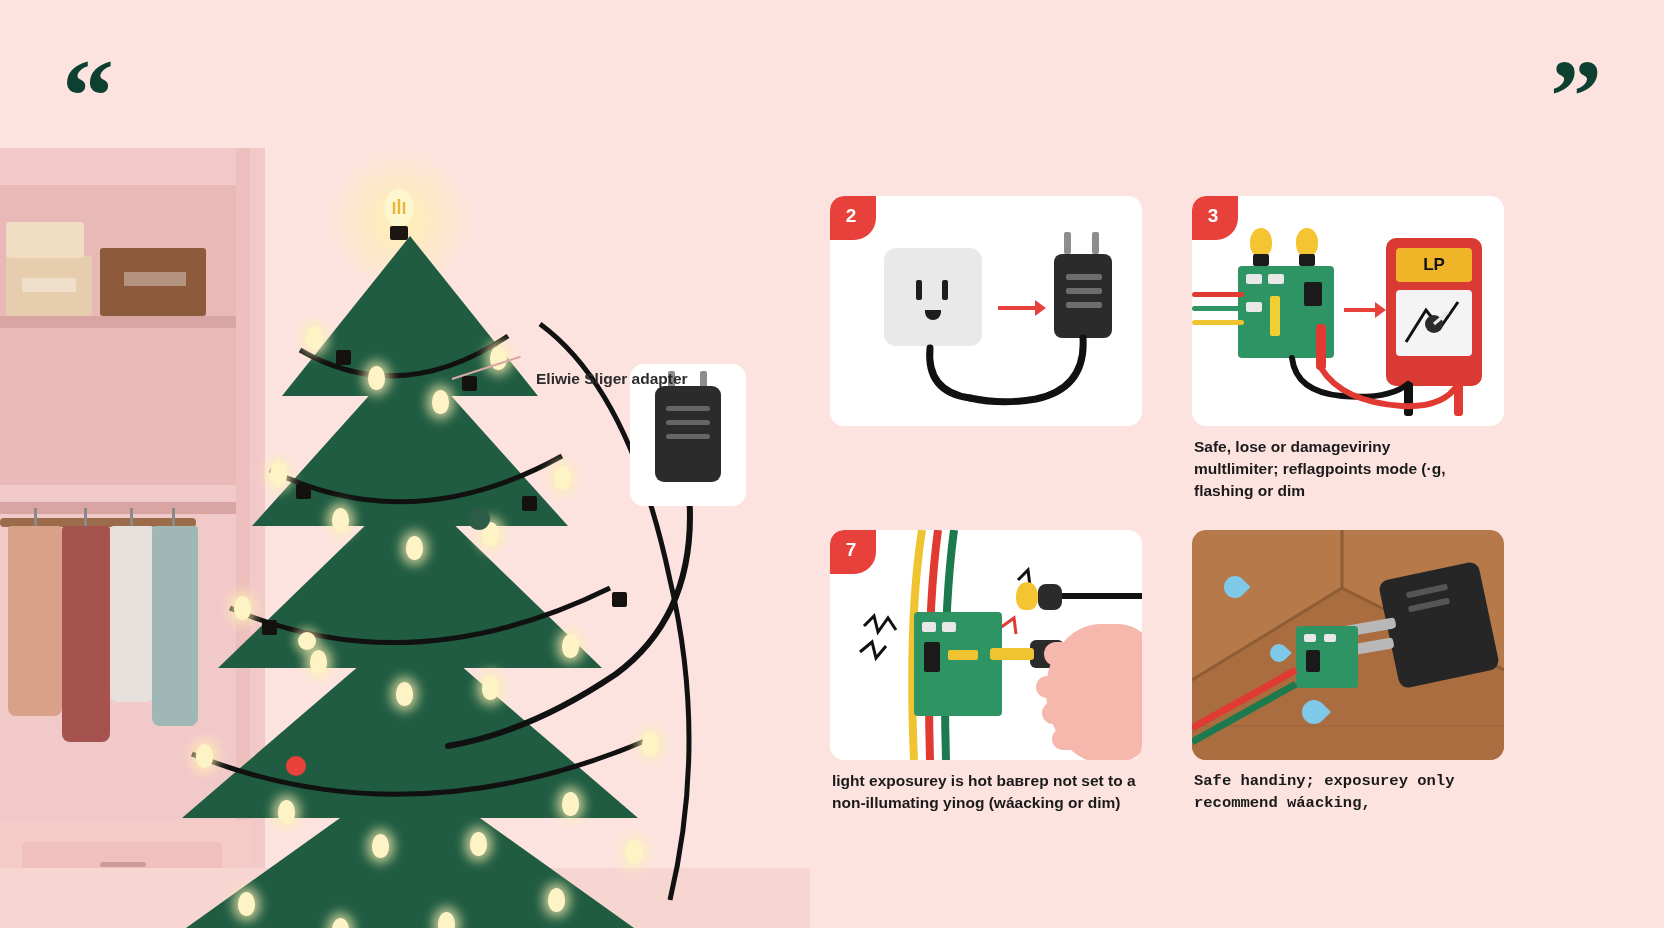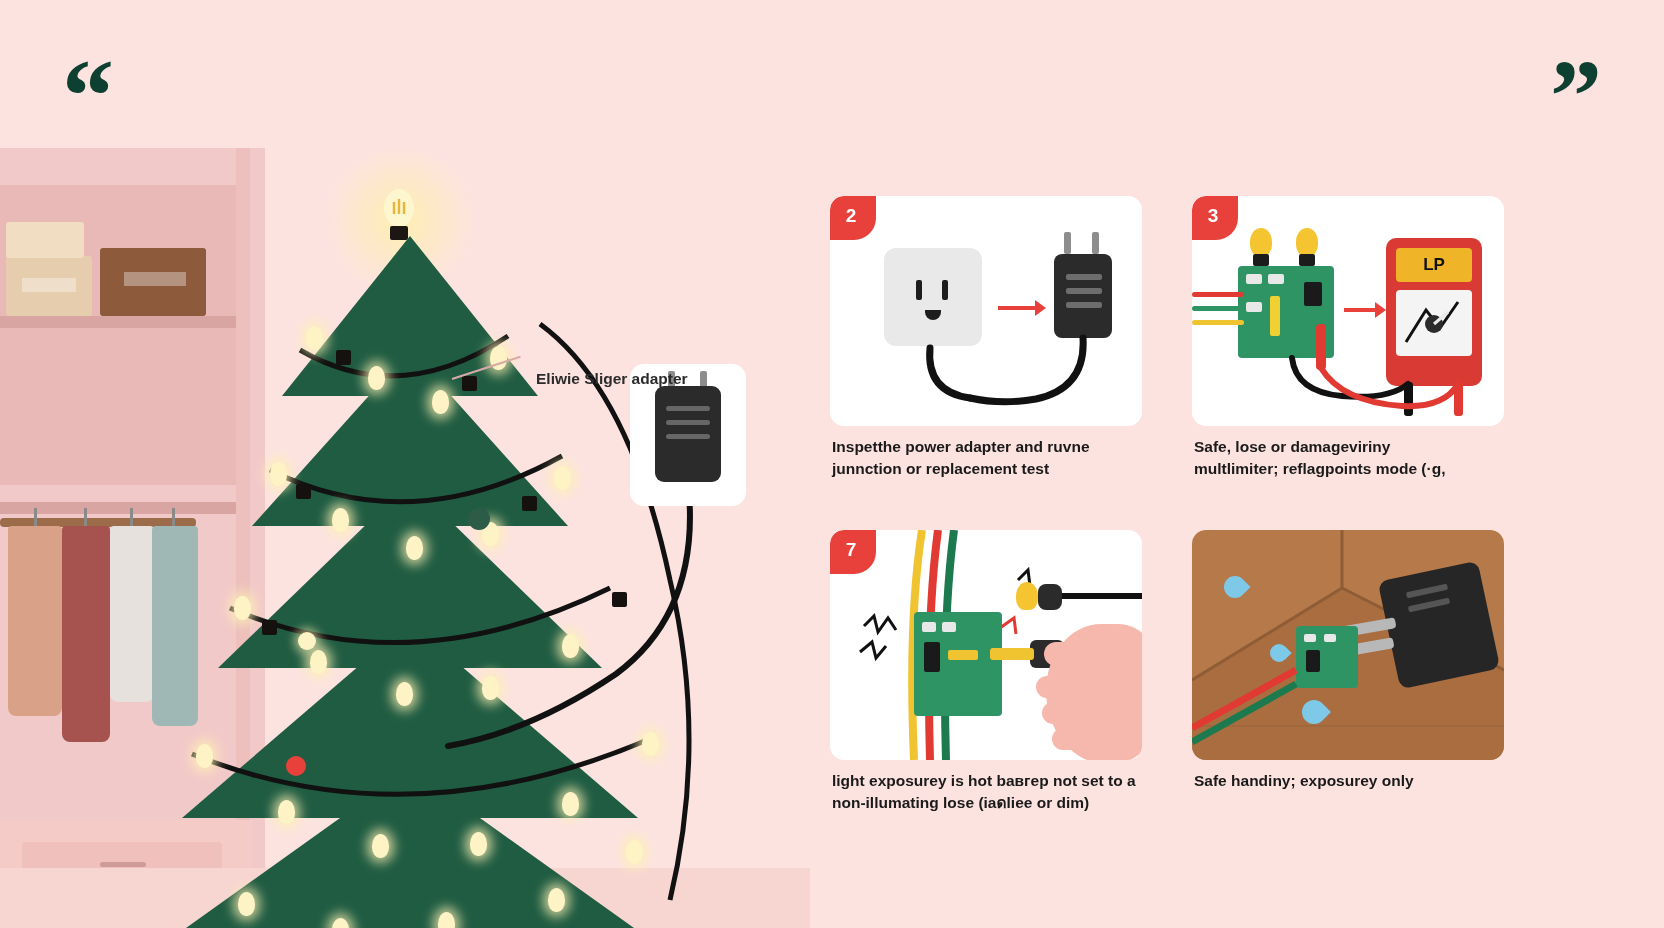--- a/index.html
+++ b/index.html
@@ -251,24 +251,20 @@
       <div class="outlet-slot" style="left:236px; top:106px;width:36px; height:6px; background:#6d6d6d;"></div>
       <div class="outlet-slot" style="left:234px; top:36px; width:7px; height:22px; background:#8d8d8d;"></div>
       <div class="outlet-slot" style="left:262px; top:36px; width:7px; height:22px; background:#8d8d8d;"></div>
 
       <svg style="position:absolute; left:0; top:0; width:312px; height:230px;" viewBox="0 0 312 230">
         <path d="M100 152 Q96 196 140 202" stroke="#111" stroke-width="7" fill="none" stroke-linecap="round"></path>
         <path d="M253 142 Q256 192 206 203 Q172 209 140 202" stroke="#111" stroke-width="7" fill="none" stroke-linecap="round"></path>
       </svg>
       <div class="panel-badge">2</div>
     </div>
-    <div class="panel-caption">
-      <div>Inspetthe power adapter and ruvne</div>
-      <div>junnction  or replacement test</div>
-    </div>
   </div>
 
   <div class="panel" style="left:1192px; top:196px; width:312px; height:330px;">
     <div class="panel-card">
 
       <div class="mini-bulb" style="left:58px; top:32px;"></div>
       <div class="mini-bulb-base" style="left:61px; top:58px;"></div>
       <div class="mini-bulb" style="left:104px;top:32px;"></div>
       <div class="mini-bulb-base" style="left:107px;top:58px;"></div>
 
@@ -300,20 +296,21 @@
       <div class="probe" style="left:124px; top:128px; width:10px; height:46px; background:#e03a33; border-radius:4px;"></div>
       <svg style="position:absolute; left:0; top:0; width:312px; height:230px;" viewBox="0 0 312 230">
         <path d="M100 162 Q104 196 150 200 Q196 204 216 188" stroke="#111" stroke-width="6" fill="none" stroke-linecap="round"></path>
         <path d="M129 172 Q150 206 210 210 Q252 212 266 188" stroke="#e03a33" stroke-width="6" fill="none" stroke-linecap="round"></path>
       </svg>
       <div class="panel-badge">3</div>
     </div>
     <div class="panel-caption">
       <div>Safe, lose or damageviriny</div>
       <div>multlimiter; reflagpoints mode (·g,</div>
+      <div>flashing or dim</div>
     </div>
   </div>
 
   <div class="panel" style="left:830px; top:530px; width:312px; height:330px;">
     <div class="panel-card">
 
       <svg style="position:absolute; left:0; top:0; width:312px; height:230px;" viewBox="0 0 312 230">
         <path d="M92 0 Q78 90 84 230" stroke="#f0c330" stroke-width="8" fill="none"></path>
         <path d="M108 0 Q96 90 100 230" stroke="#e03a33" stroke-width="8" fill="none"></path>
         <path d="M124 0 Q112 90 116 230" stroke="#1d7a4f" stroke-width="8" fill="none"></path>
@@ -341,25 +338,25 @@
 
       <div class="hand" style="left:216px; top:94px; width:116px; height:140px;"></div>
       <div class="finger" style="left:206px; top:146px; width:70px; height:22px;"></div>
       <div class="finger" style="left:212px; top:172px; width:62px; height:22px;"></div>
       <div class="finger" style="left:222px; top:198px; width:54px; height:22px;"></div>
       <div class="finger" style="left:214px; top:112px; width:50px; height:24px;"></div>
       <div class="panel-badge">7</div>
     </div>
     <div class="panel-caption">
       <div>light exposurey is hot baвгер not set to a</div>
-      <div>non-illumating lose (iaดliеe or dim)</div>
-    </div>
-  </div>
-
-  <div class="panel" style="left:1192px; top:530px; width:312px; height:330px;">
+      <div>non-illumating yinog (wáacking or dim)</div>
+    </div>
+  </div>
+
+  <div class="panel" style="left:1192px; top:530px; width:312px; height:330px;font-family:Liberation Mono, monospace;">
     <div class="panel-card">
       <div class="cardboard"></div>
       <svg style="position:absolute; left:0; top:0; width:312px; height:230px;" viewBox="0 0 312 230">
         <path d="M0 150 L150 58 L312 140 L312 230 L0 230 Z" fill="#a96d40"></path>
         <path d="M150 58 L312 140" stroke="#8e5c35" stroke-width="3" fill="none"></path>
         <path d="M0 150 L150 58" stroke="#8e5c35" stroke-width="3" fill="none"></path>
         <path d="M150 58 L150 0" stroke="#8e5c35" stroke-width="3" fill="none"></path>
         <path d="M0 196 L312 196" stroke="#99633a" stroke-width="2" fill="none" opacity="0.5"></path>
       </svg>
 
@@ -380,16 +377,17 @@
         <path d="M104 154 L0 212" stroke="#1d7a4f" stroke-width="7" fill="none"></path>
       </svg>
 
       <div class="droplet" style="left:32px;  top:46px;  width:22px; height:22px; border-radius:50% 0 50% 50%;"></div>
       <div class="droplet" style="left:78px;  top:114px; width:18px; height:18px; border-radius:50% 0 50% 50%;"></div>
       <div class="droplet" style="left:110px; top:170px; width:24px; height:24px; border-radius:50% 0 50% 50%;"></div>
       <div class="panel-badge" style="background:transparent;"></div>
     </div>
     <div class="panel-caption">
       <div>Safe handiny; exposurey only</div>
+      <div>recommend wáacking,</div>
     </div>
   </div>
 
 </div>
 
 </body></html>

